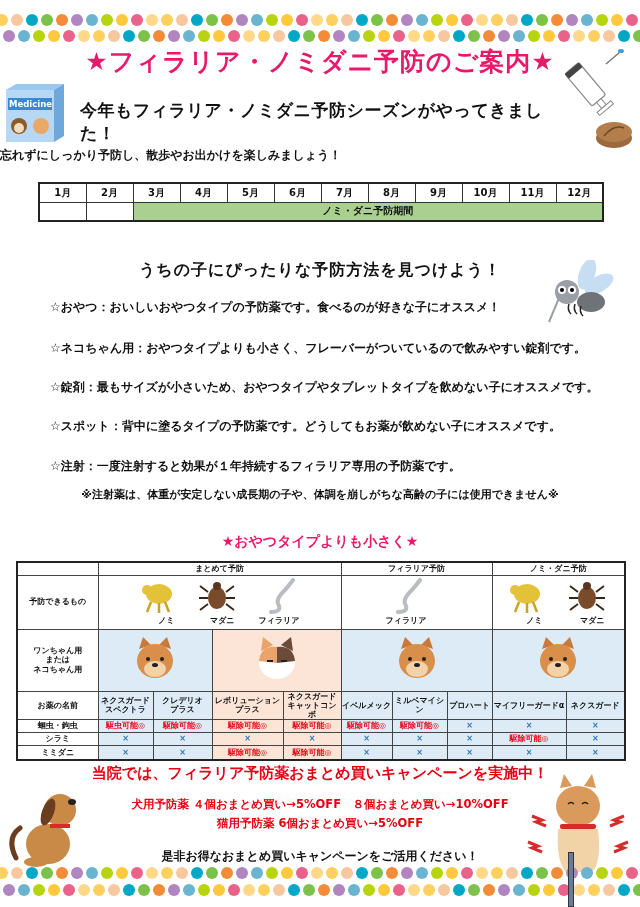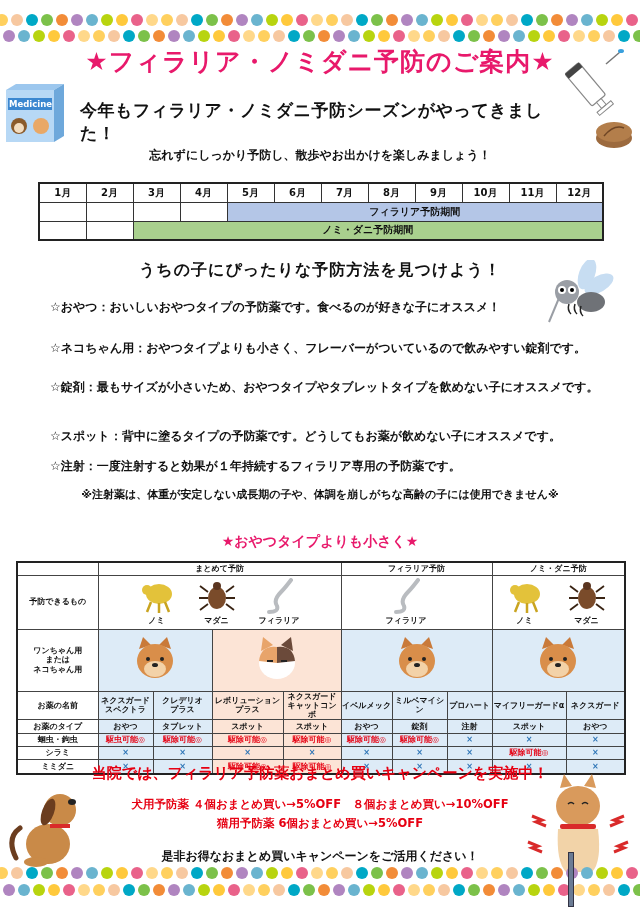--- a/index.html
+++ b/index.html
@@ -5,21 +5,21 @@
   * { box-sizing: border-box; margin: 0; padding: 0; }
   html, body { width: 640px; height: 907px; background: #fff; overflow: hidden; }
   body { position: relative; font-family: "DejaVu Sans", sans-serif; color: #111; }
 
   .dots { position: absolute; left: 0; width: 640px; height: 36px; overflow: hidden; }
   .dots .row { position: absolute; left: 0; height: 15px; white-space: nowrap; }
   .dots .dot { display: inline-block; width: 12px; height: 12px; border-radius: 50%; margin-right: 3px; vertical-align: top; }
 
   .title { position: absolute; top: 45px; left: 0; width: 640px; text-align: center; font-size: 25px; font-weight: bold; color: #e8196b; letter-spacing: 1px; }
   .intro { position: absolute; top: 99px; left: 80px; width: 490px; font-size: 17px; font-weight: bold; letter-spacing: 0.5px; }
-  .sub { position: absolute; top: 147px; left: 0; width: 640px; text-align: center; font-size: 12px; font-weight: bold; }
+  .sub { position: absolute; top: 147px; left: 0; width: 640px; font-size: 12px; font-weight: bold; }
 
   
   .cal { position: absolute; top: 182px; left: 38px; width: 566px; border-collapse: collapse; table-layout: fixed; }
   .cal td { border: 1px solid #333; height: 19px; font-size: 10px; font-weight: bold; text-align: center; padding: 0; }
   .cal .blue { background: #b4c6e7; }
   .cal .green { background: #a9d08e; }
   .cal { border: 2px solid #222; }
 
   .h2 { position: absolute; top: 260px; left: 0; width: 640px; text-align: center; font-size: 16px; font-weight: bold; letter-spacing: 1px; }
   .method { position: absolute; left: 50px; font-size: 12px; font-weight: bold; white-space: nowrap; }
@@ -31,21 +31,21 @@
   .prod { position: absolute; top: 561px; left: 16px; width: 608px; border-collapse: collapse; table-layout: fixed; border: 2px solid #222; }
   .prod td { border: 1px solid #444; font-size: 8px; font-weight: bold; text-align: center; padding: 0; line-height: 1.15; }
   .prod .lbl { background: #fff; }
   .prod .bl { background: #ddebf7; }
   .prod .pk { background: #fce4d6; }
   .prod .ok { color: #e60012; }
   .prod .ng { color: #2e75b6; }
   .prod .pics { position: relative; height: 54px; }
   .prod .pet { height: 62px; }
 
-  .critter { position: absolute; text-align: center; font-size: 8px; font-weight: bold; }
+  .critter { position: absolute; text-align: right; font-size: 8px; font-weight: bold; }
 
   .camp-h { position: absolute; top: 764px; left: 60px; width: 520px; text-align: center; font-size: 15px; font-weight: bold; color: #e60012; }
   .camp-l { position: absolute; left: 0; width: 640px; text-align: center; font-size: 11.5px; font-weight: bold; color: #e60012; }
   .camp-end { position: absolute; top: 848px; left: 0; width: 640px; text-align: center; font-size: 12px; font-weight: bold; }
 
   .illus { position: absolute; }
   .vbar { position: absolute; left: 568px; top: 852px; width: 6px; height: 55px; background: #6b7b94; border: 1px solid #334; }
 </style>
 </head>
 <body>
@@ -105,27 +105,20 @@
     <td>7月</td>
     <td>8月</td>
     <td>9月</td>
     <td>10月</td>
     <td>11月</td>
     <td>12月</td>
   </tr>
   <tr>
     <td></td>
     <td></td>
-    <td></td>
-    <td></td>
-    <td colspan="8" class="blue">フィラリア予防期間</td>
-  </tr>
-  <tr>
-    <td></td>
-    <td></td>
     <td colspan="10" class="green">ノミ・ダニ予防期間</td>
   </tr>
 </tbody>
   </table>
 
 <div class="h2">うちの子にぴったりな予防方法を見つけよう！</div>
 
 <div class="illus" style="left:545px; top:260px; width:70px; height:70px;">
   <svg width="70" height="70" viewBox="0 0 70 70">
     <ellipse cx="42" cy="14" rx="8" ry="16" fill="#c7ddf2" transform="rotate(20 42 14)"></ellipse>
@@ -137,21 +130,21 @@
     <circle cx="17" cy="30" r="2" fill="#000"></circle>
       <circle cx="27" cy="30" r="2" fill="#000"></circle>
     <line x1="14" y1="38" x2="4" y2="62" stroke="#9a9ea5" stroke-width="2"></line>
     <path d="M24 44 q-2 6 2 10 M30 44 q-2 6 2 10 M36 46 q-2 6 2 10" stroke="#222" stroke-width="1.5" fill="none"></path>
   </svg>
 </div>
 
 <div class="method" style="top:299px;">☆おやつ：おいしいおやつタイプの予防薬です。食べるのが好きな子にオススメ！</div>
 <div class="method" style="top:340px;">☆ネコちゃん用：おやつタイプよりも小さく、フレーバーがついているので飲みやすい錠剤です。</div>
 <div class="method" style="top:379px;">☆錠剤：最もサイズが小さいため、おやつタイプやタブレットタイプを飲めない子にオススメです。</div>
-<div class="method" style="top:428px;">☆スポット：背中に塗るタイプの予防薬です。どうしてもお薬が飲めない子にオススメです。</div>
+<div class="method" style="top:418px;">☆スポット：背中に塗るタイプの予防薬です。どうしてもお薬が飲めない子にオススメです。</div>
 <div class="method" style="top:458px;">☆注射：一度注射すると効果が１年持続するフィラリア専用の予防薬です。</div>
 <div class="note">※注射薬は、体重が安定しない成長期の子や、体調を崩しがちな高齢の子には使用できません※</div>
 
 <div class="h3">★おやつタイプよりも小さく★</div>
 
 <table class="prod">
   <colgroup>
     <col style="width:81px">
       <col style="width:55px">
       <col style="width:59px">
@@ -291,32 +284,20 @@
     <td class="pk">
           <div>ネクスガード</div>
           <div>キャットコンボ</div>
         </td>
     <td class="bl">イベルメック</td>
     <td class="bl">ミルベマイシン</td>
     <td class="bl">プロハート</td>
     <td class="bl">マイフリーガードα</td>
     <td class="bl">ネクスガード</td>
   </tr>
-  <tr style="height:14px;">
-    <td class="lbl">お薬のタイプ</td>
-    <td class="bl">おやつ</td>
-    <td class="bl">タブレット</td>
-    <td class="pk">スポット</td>
-    <td class="pk">スポット</td>
-    <td class="bl">おやつ</td>
-    <td class="bl">錠剤</td>
-    <td class="bl">注射</td>
-    <td class="bl">スポット</td>
-    <td class="bl">おやつ</td>
-  </tr>
   <tr style="height:13px;">
     <td class="lbl">蛔虫・鉤虫</td>
     <td class="bl ok">駆虫可能◎</td>
     <td class="bl ok">駆除可能◎</td>
     <td class="pk ok">駆除可能◎</td>
     <td class="pk ok">駆除可能◎</td>
     <td class="bl ok">駆除可能◎</td>
     <td class="bl ok">駆除可能◎</td>
     <td class="bl ng">×</td>
     <td class="bl ng">×</td>

